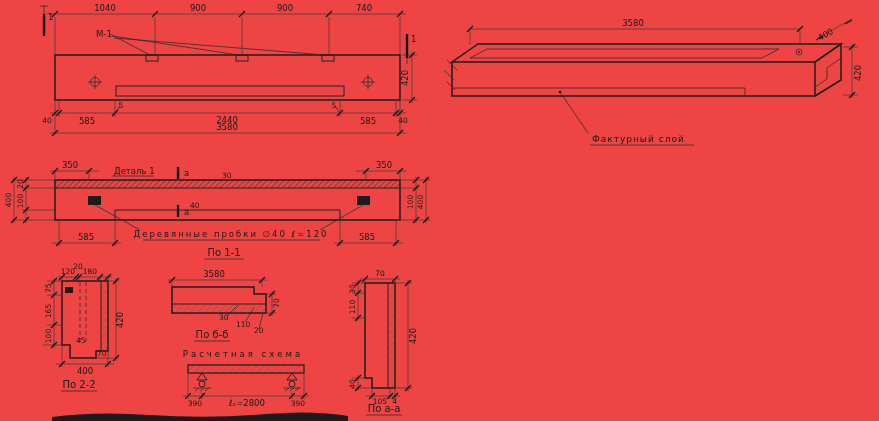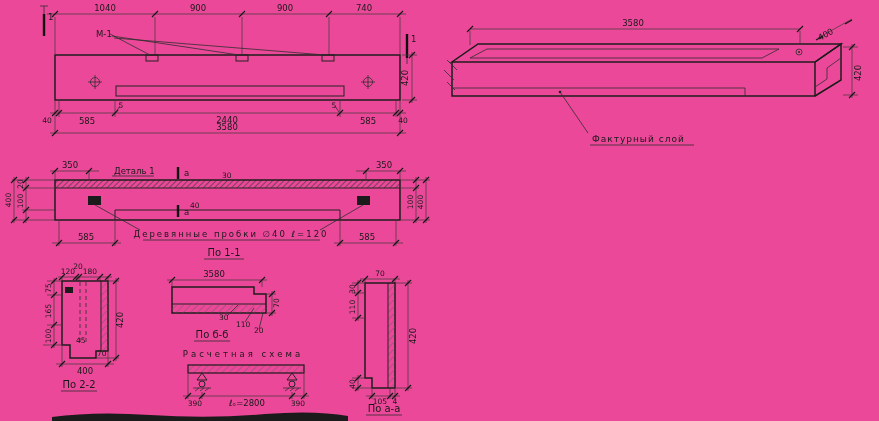--- a/index.html
+++ b/index.html
@@ -1,16 +1,16 @@
 <!DOCTYPE html>
 <html><head>
 <meta charset="utf-8">
 <style>
   html,body{margin:0;padding:0;background:#e9e9e4;}
-  #sheet{position:relative;width:879px;height:421px;background:#ec4899;overflow:hidden;}
+  #sheet{position:relative;width:879px;height:421px;background:#ef4444;overflow:hidden;}
   svg{position:absolute;left:0;top:0;}
   text{fill:#191919;font-family:"DejaVu Sans",sans-serif;font-size:9px;}
   .s7{font-size:7.5px;} .s8{font-size:8.5px;} .s10{font-size:10px;}
   .sp{letter-spacing:2px;} .sp2{letter-spacing:3px;}
   .obj{fill:none;stroke:#1c1c1c;stroke-width:1.5;}
   .med{fill:none;stroke:#222;stroke-width:1;}
   .thin{fill:none;stroke:#2e2e2e;stroke-width:.8;}
   .dim{fill:none;stroke:#3a3a3a;stroke-width:.7;}
   .tick{fill:none;stroke:#161616;stroke-width:1.2;}
   .cut{fill:none;stroke:#101010;stroke-width:2.4;}

